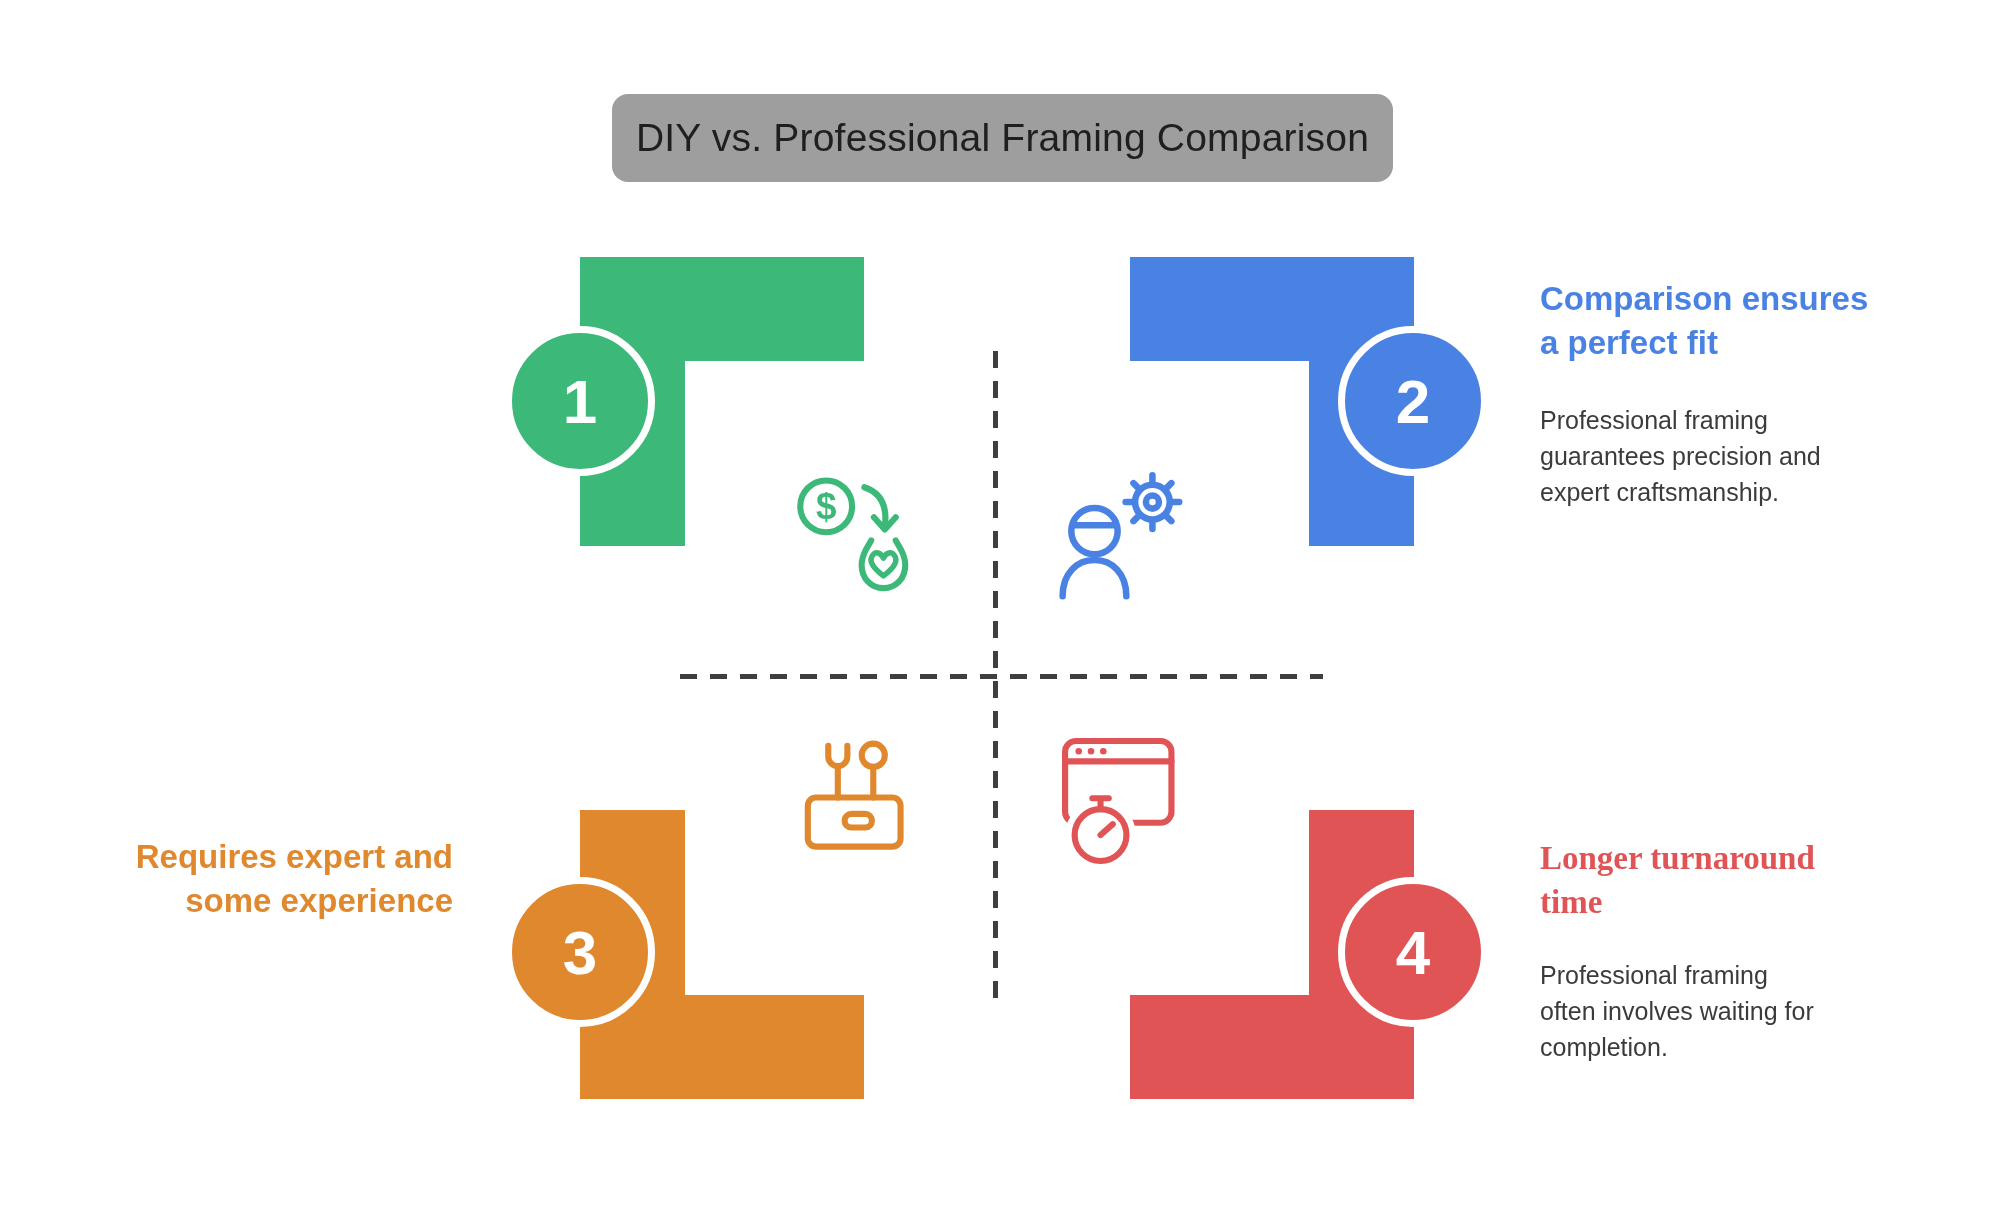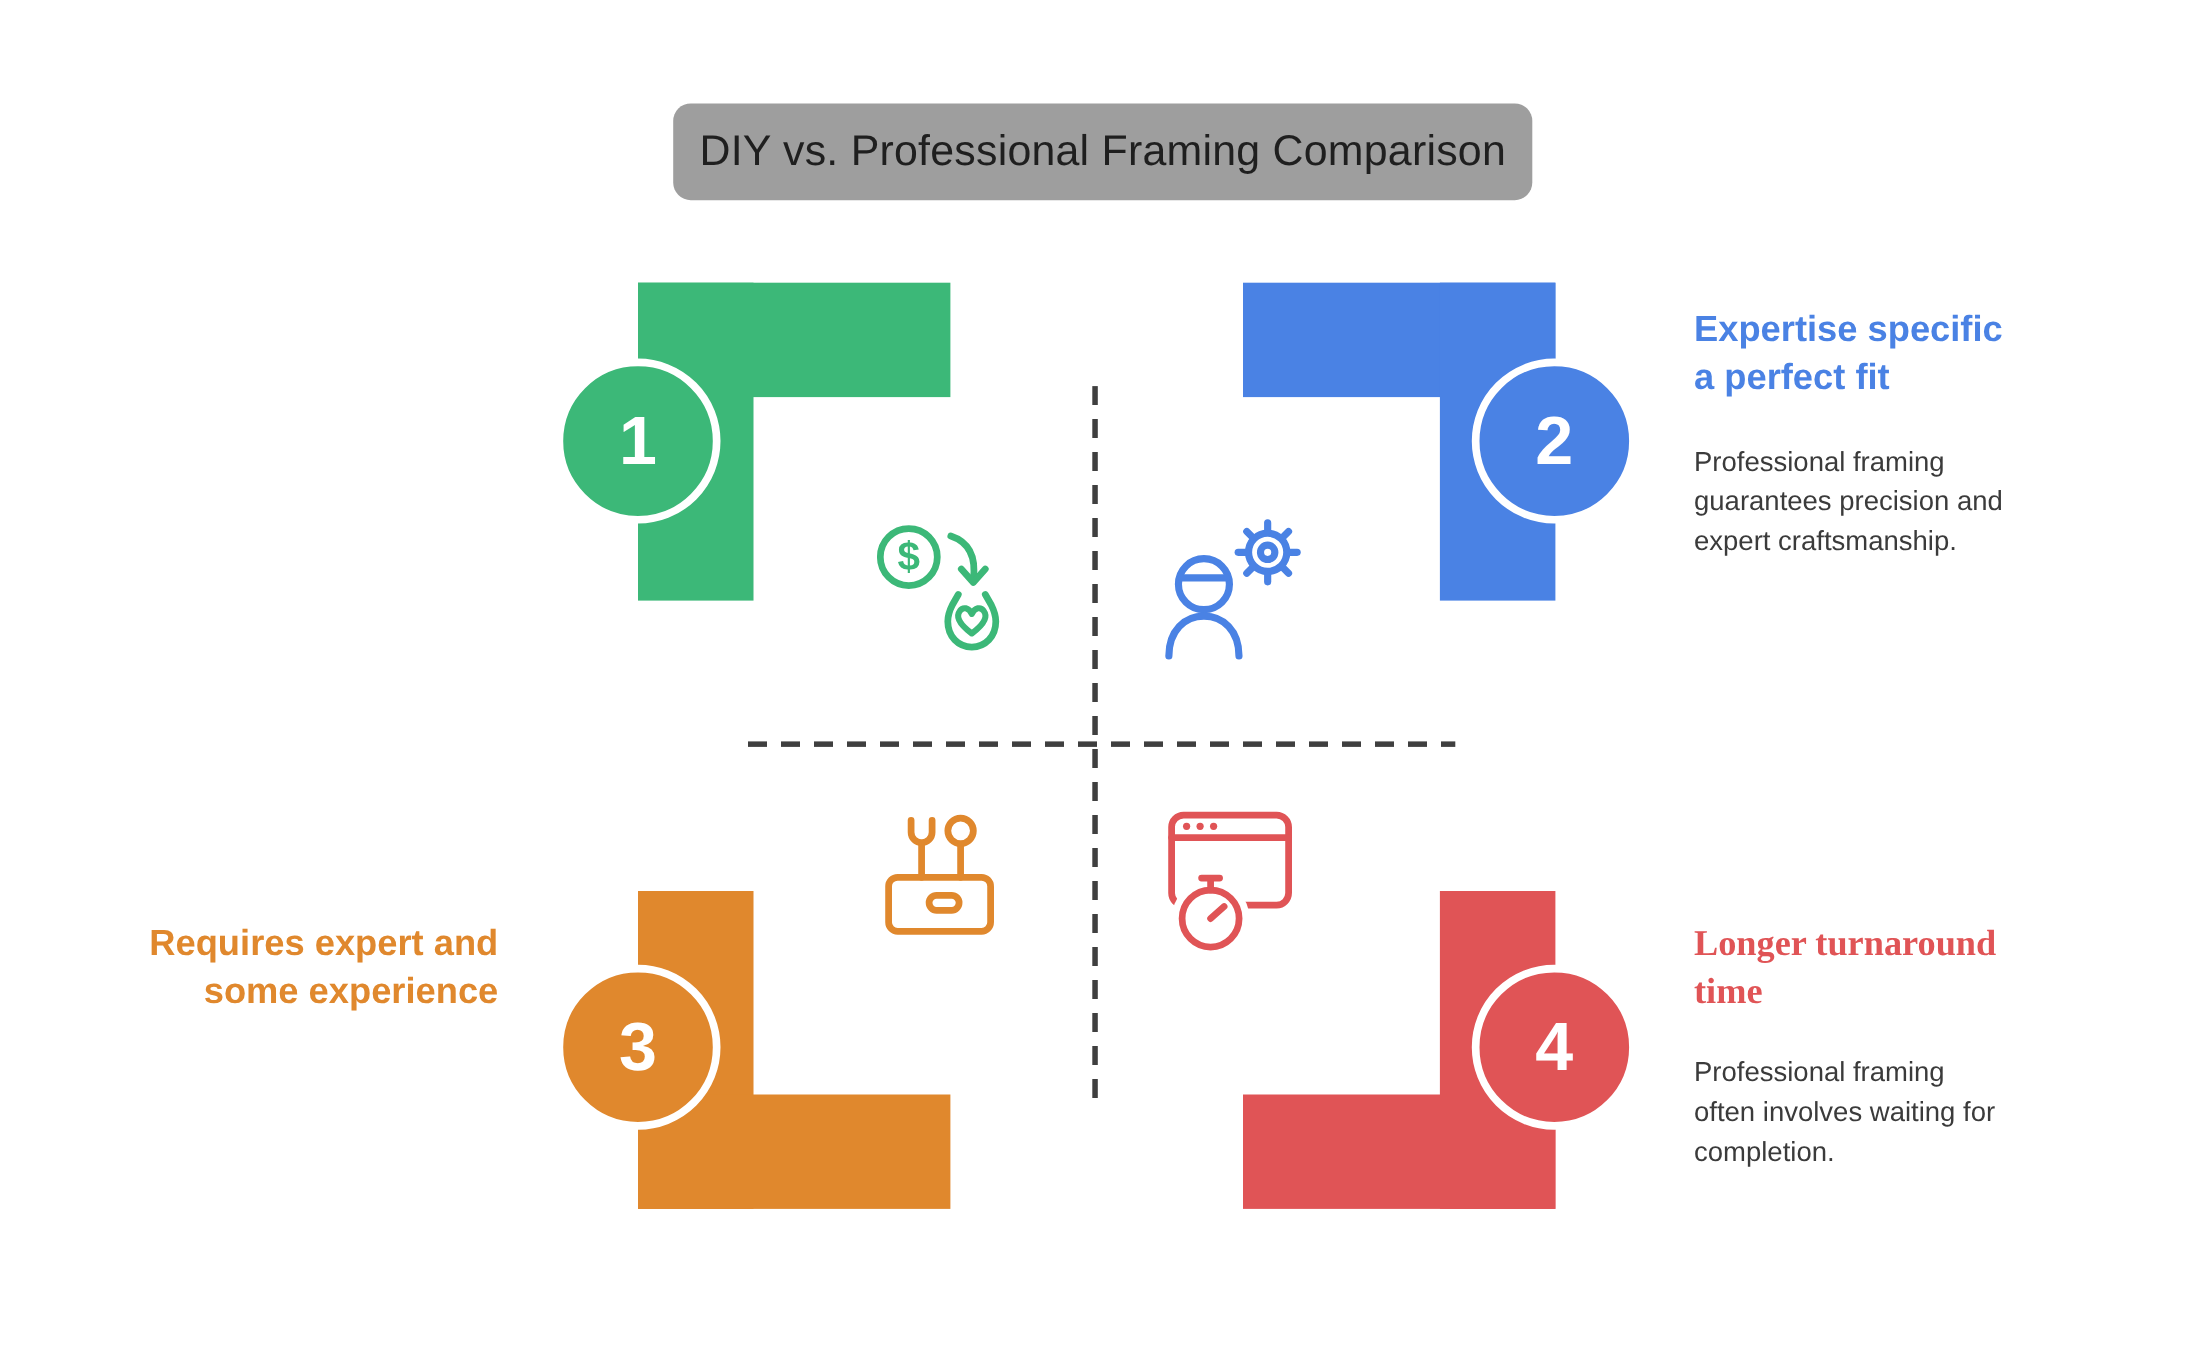--- a/index.html
+++ b/index.html
@@ -99,21 +99,21 @@
       <path d="M70,81 C62,75 59,70 62,66 C64,63 68,63.5 70,68 C72,63.5 76,63 78,66 C81,70 78,75 70,81 Z" stroke-width="4"></path>
     </g>
     <text x="28" y="39" font-size="27" font-weight="bold" fill="var(--green)" text-anchor="middle" font-family="Liberation Sans, sans-serif">$</text>
   </svg>
 
   <div class="rect" style="left:1130px; top:240px; width:284px; height:104px; background:var(--blue);"></div>
   <div class="rect" style="left:1309px; top:240px; width:105px; height:289px; background:var(--blue);"></div>
   <div class="badge" style="left:1338px; top:309px; background:var(--blue);">
     <span>2</span>
   </div>
-  <div class="heading c-blue" style="left:1540px; top:260px; width:360px;">Expertise specific
+  <div class="heading c-blue" style="left:1540px; top:260px; width:360px;">Comparison ensures
 a perfect fit</div>
   <div class="desc" style="left:1540px; top:385px; width:360px;">Professional framing
 guarantees precision and
 expert craftsmanship.</div>
 
   <svg class="icon" style="left:1042px; top:446px;" width="160" height="155" viewBox="0 0 110 107">
     <g fill="none" stroke="var(--blue)" stroke-width="4.5" stroke-linecap="round" stroke-linejoin="round">
       <circle cx="76" cy="27" r="12"></circle>
       <circle cx="76" cy="27" r="4.5"></circle>
       <line x1="89.5" y1="27" x2="94.5" y2="27"></line>

